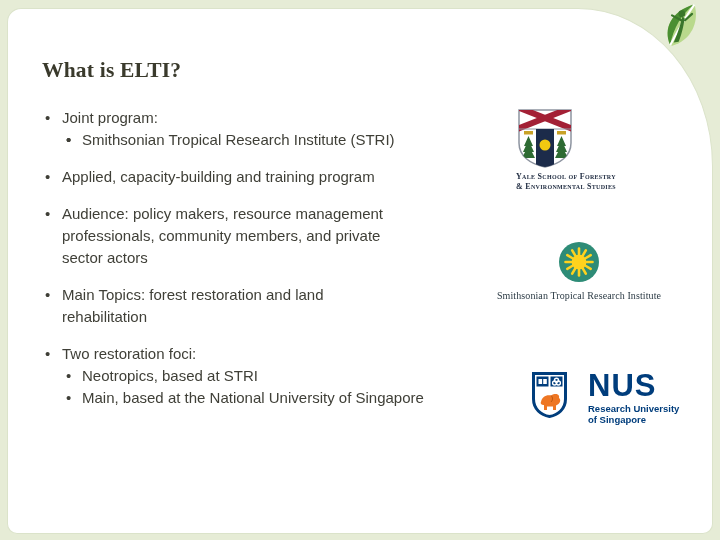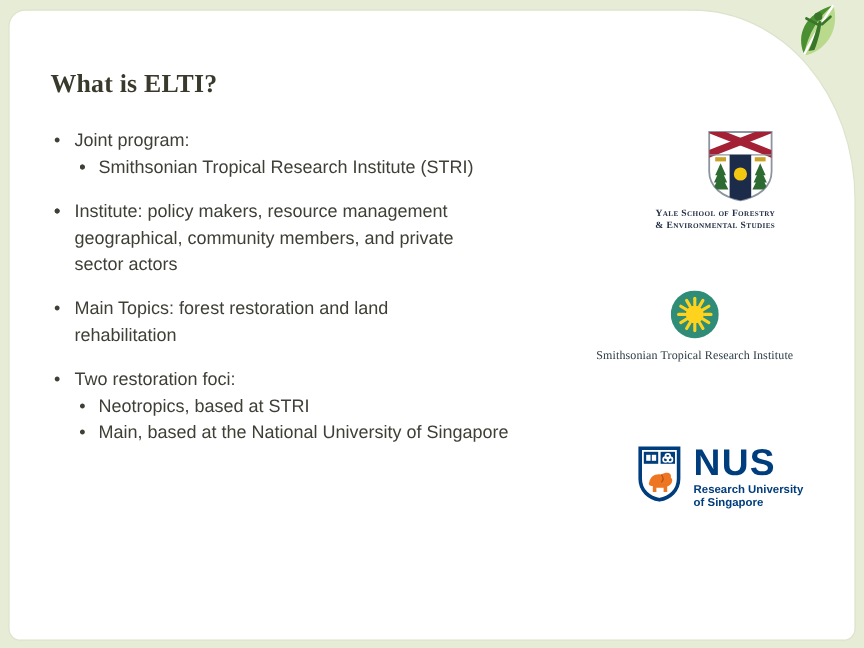--- a/index.html
+++ b/index.html
@@ -24,32 +24,32 @@
 
   .content{position:absolute;left:42px;top:107px;width:452px;color:#3f3f37;font-size:15px;}
   .group{margin-bottom:15px;}
   .li{position:relative;line-height:22px;white-space:nowrap;}
   .l1{padding-left:20px;}
   .l2{padding-left:40px;}
   .l1 .marker{position:absolute;left:3px;top:0;}
   .l2 .marker{position:absolute;left:24px;top:0;}
 
   
-  .yale-block{position:absolute;left:516px;top:107px;width:130px;text-align:right;}
+  .yale-block{position:absolute;left:516px;top:107px;width:130px;text-align:left;}
   .yale-caption{
     margin-top:-1px;font-family:"Liberation Serif",serif;font-variant:small-caps;
     font-weight:bold;font-size:8px;line-height:9.5px;color:#232f44;letter-spacing:0.3px;
   }
   .stri-block{position:absolute;left:488px;top:242px;width:182px;text-align:center;}
   .stri-caption{
     margin-top:4px;font-family:"Liberation Serif",serif;font-size:10px;
     color:#2c3b45;white-space:nowrap;letter-spacing:0.1px;
   }
   .nus-block{position:absolute;left:531px;top:371px;display:flex;align-items:flex-start;}
-  .nus-text{margin-left:10px;color:#003d7c;}
+  .nus-text{margin-left:20px;color:#003d7c;}
   .nus-acronym{font-size:31px;font-weight:bold;line-height:30px;letter-spacing:1px;}
   .nus-caption{font-size:9.5px;font-weight:bold;line-height:11px;margin-top:2px;}
 </style>
 </head>
 <body>
 
 <div class="card"></div>
 
 <div class="leaf-logo">
   <svg width="50" height="48" viewBox="0 0 50 48">
@@ -66,25 +66,25 @@
 
 <div class="title">What is ELTI?</div>
 
 <div class="content">
   <div class="group">
     <div class="li l1"><span class="marker">•</span><span>Joint program:</span></div>
     <div class="li l2"><span class="marker">•</span></div>
     <div class="li l2"><span class="marker">•</span><span>Smithsonian Tropical Research Institute (STRI)</span></div>
   </div>
   <div class="group">
-    <div class="li l1"><span class="marker">•</span></div>
+    <div class="li l1"><span class="marker">•</span><span>Applied, capacity-building and training program</span></div>
   </div>
   <div class="group">
-    <div class="li l1"><span class="marker">•</span><span>Institute: policy makers, resource management</span></div>
-    <div class="li l1"><span>geographical, community members, and private</span></div>
+    <div class="li l1"><span class="marker">•</span><span>Audience: policy makers, resource management</span></div>
+    <div class="li l1"><span>professionals, community members, and private</span></div>
     <div class="li l1"><span>sector actors</span></div>
   </div>
   <div class="group">
     <div class="li l1"><span class="marker">•</span><span>Main Topics: forest restoration and land</span></div>
     <div class="li l1"><span>rehabilitation</span></div>
   </div>
   <div class="group">
     <div class="li l1"><span class="marker">•</span><span>Two restoration foci:</span></div>
     <div class="li l2"><span class="marker">•</span><span>Neotropics, based at STRI</span></div>
     <div class="li l2"><span class="marker">•</span><span>Main, based at the National University of Singapore</span></div>

